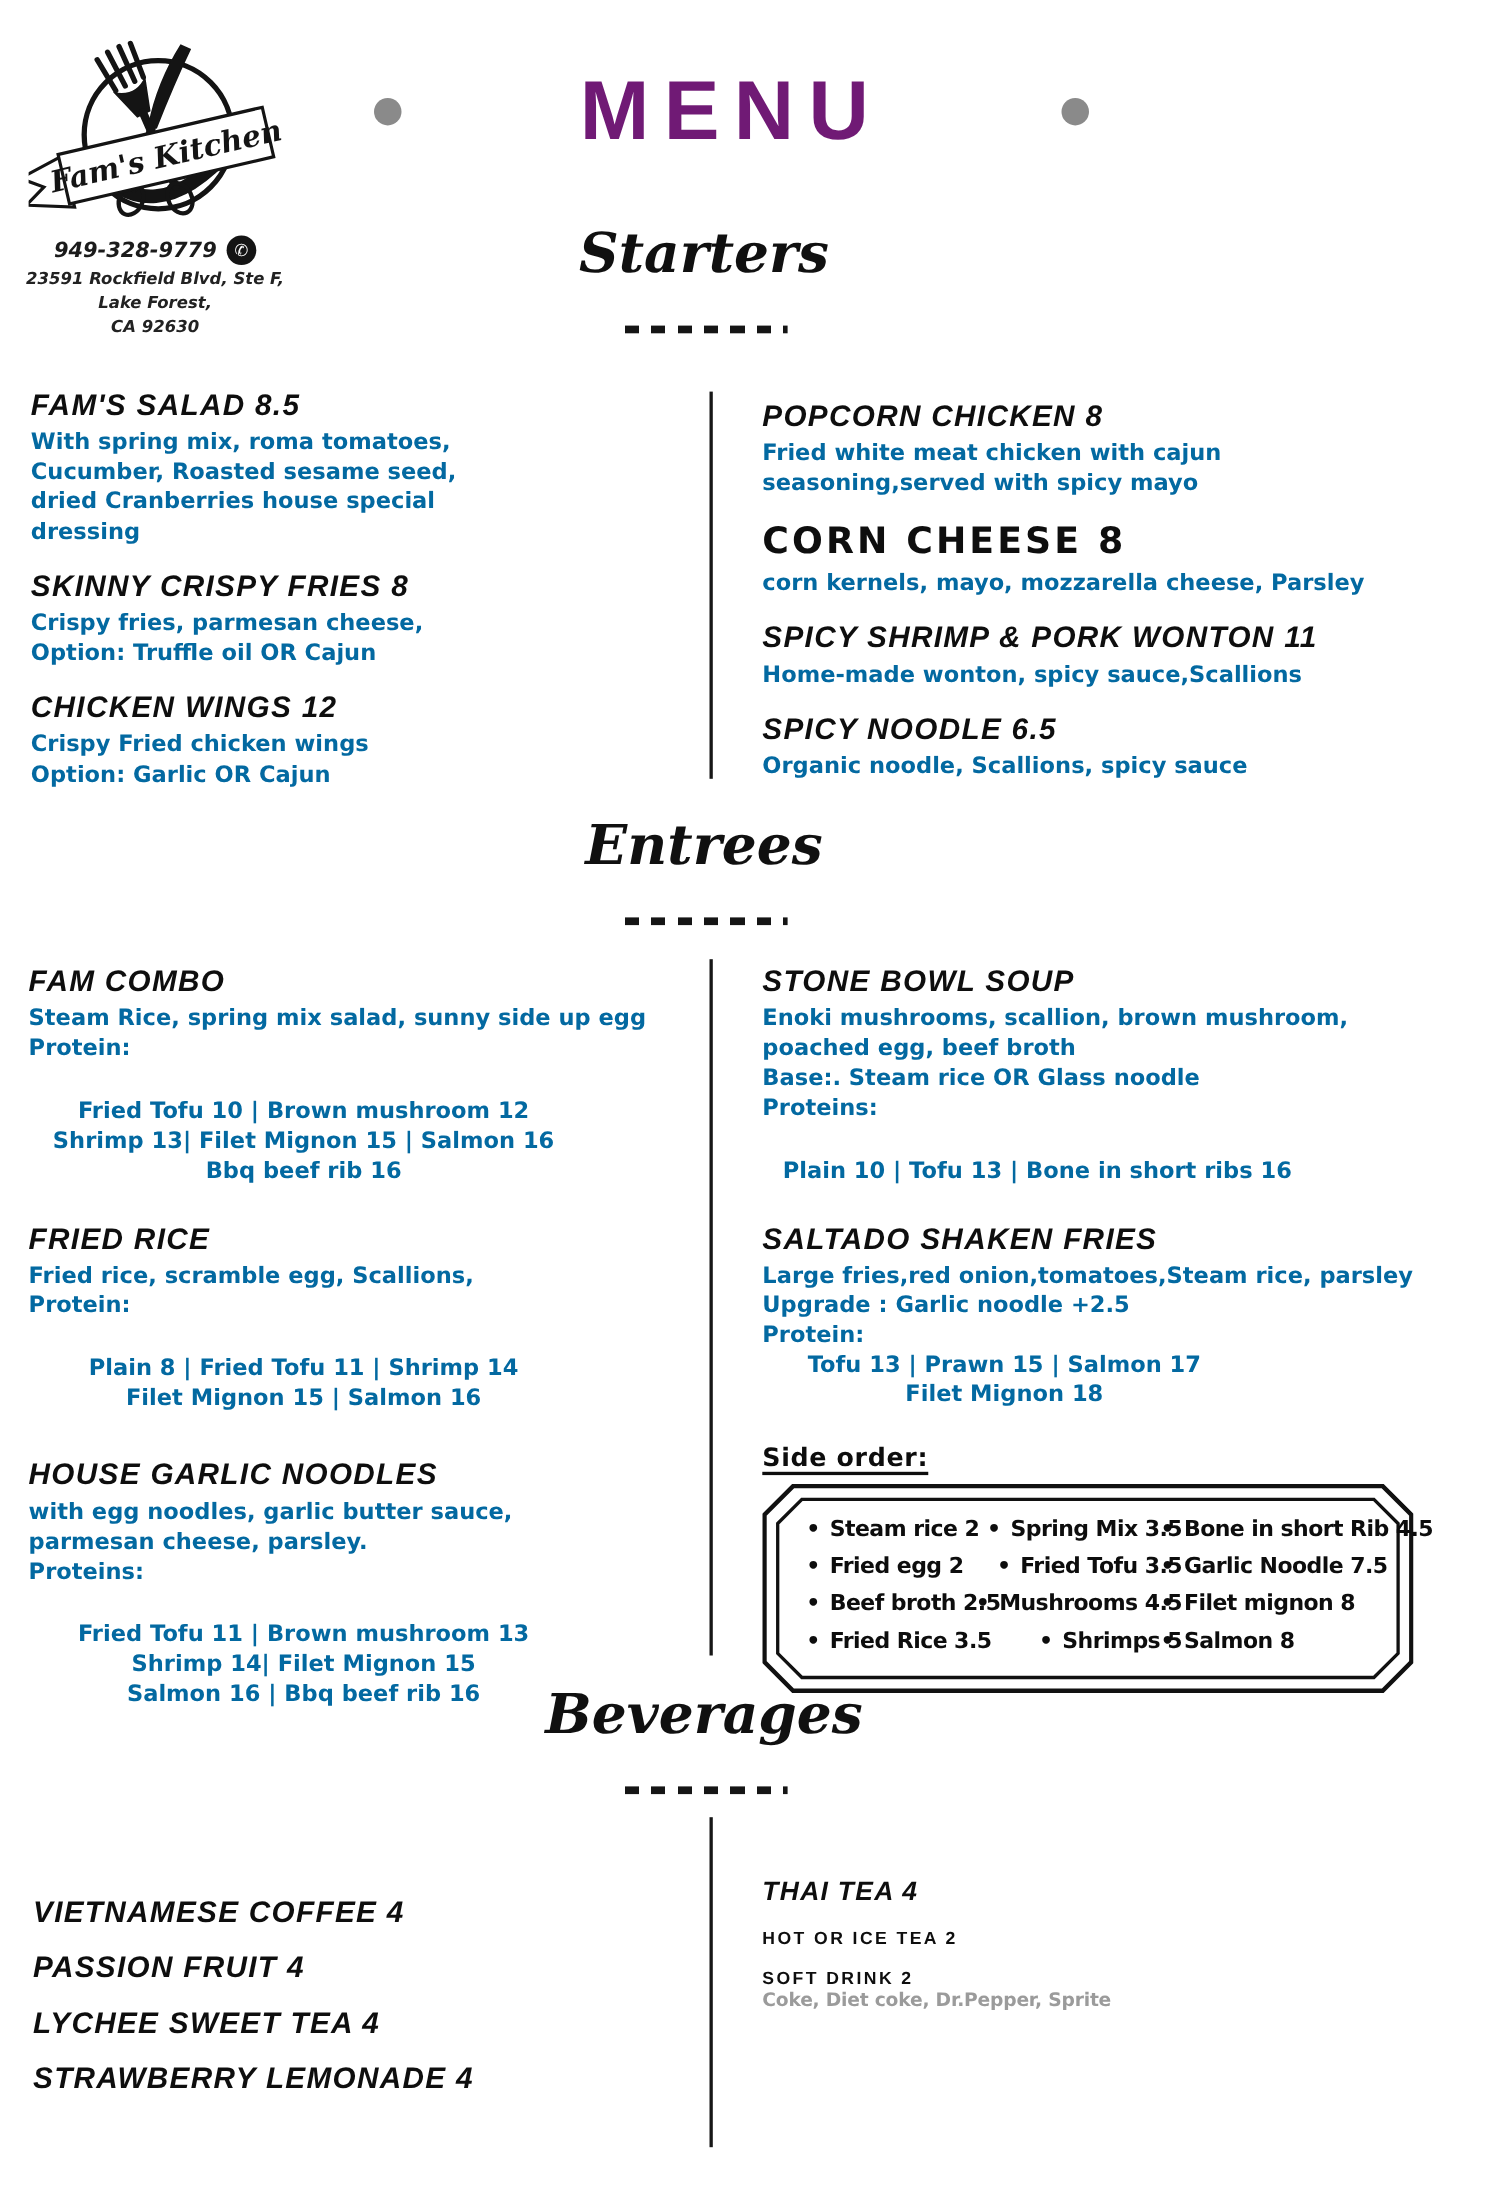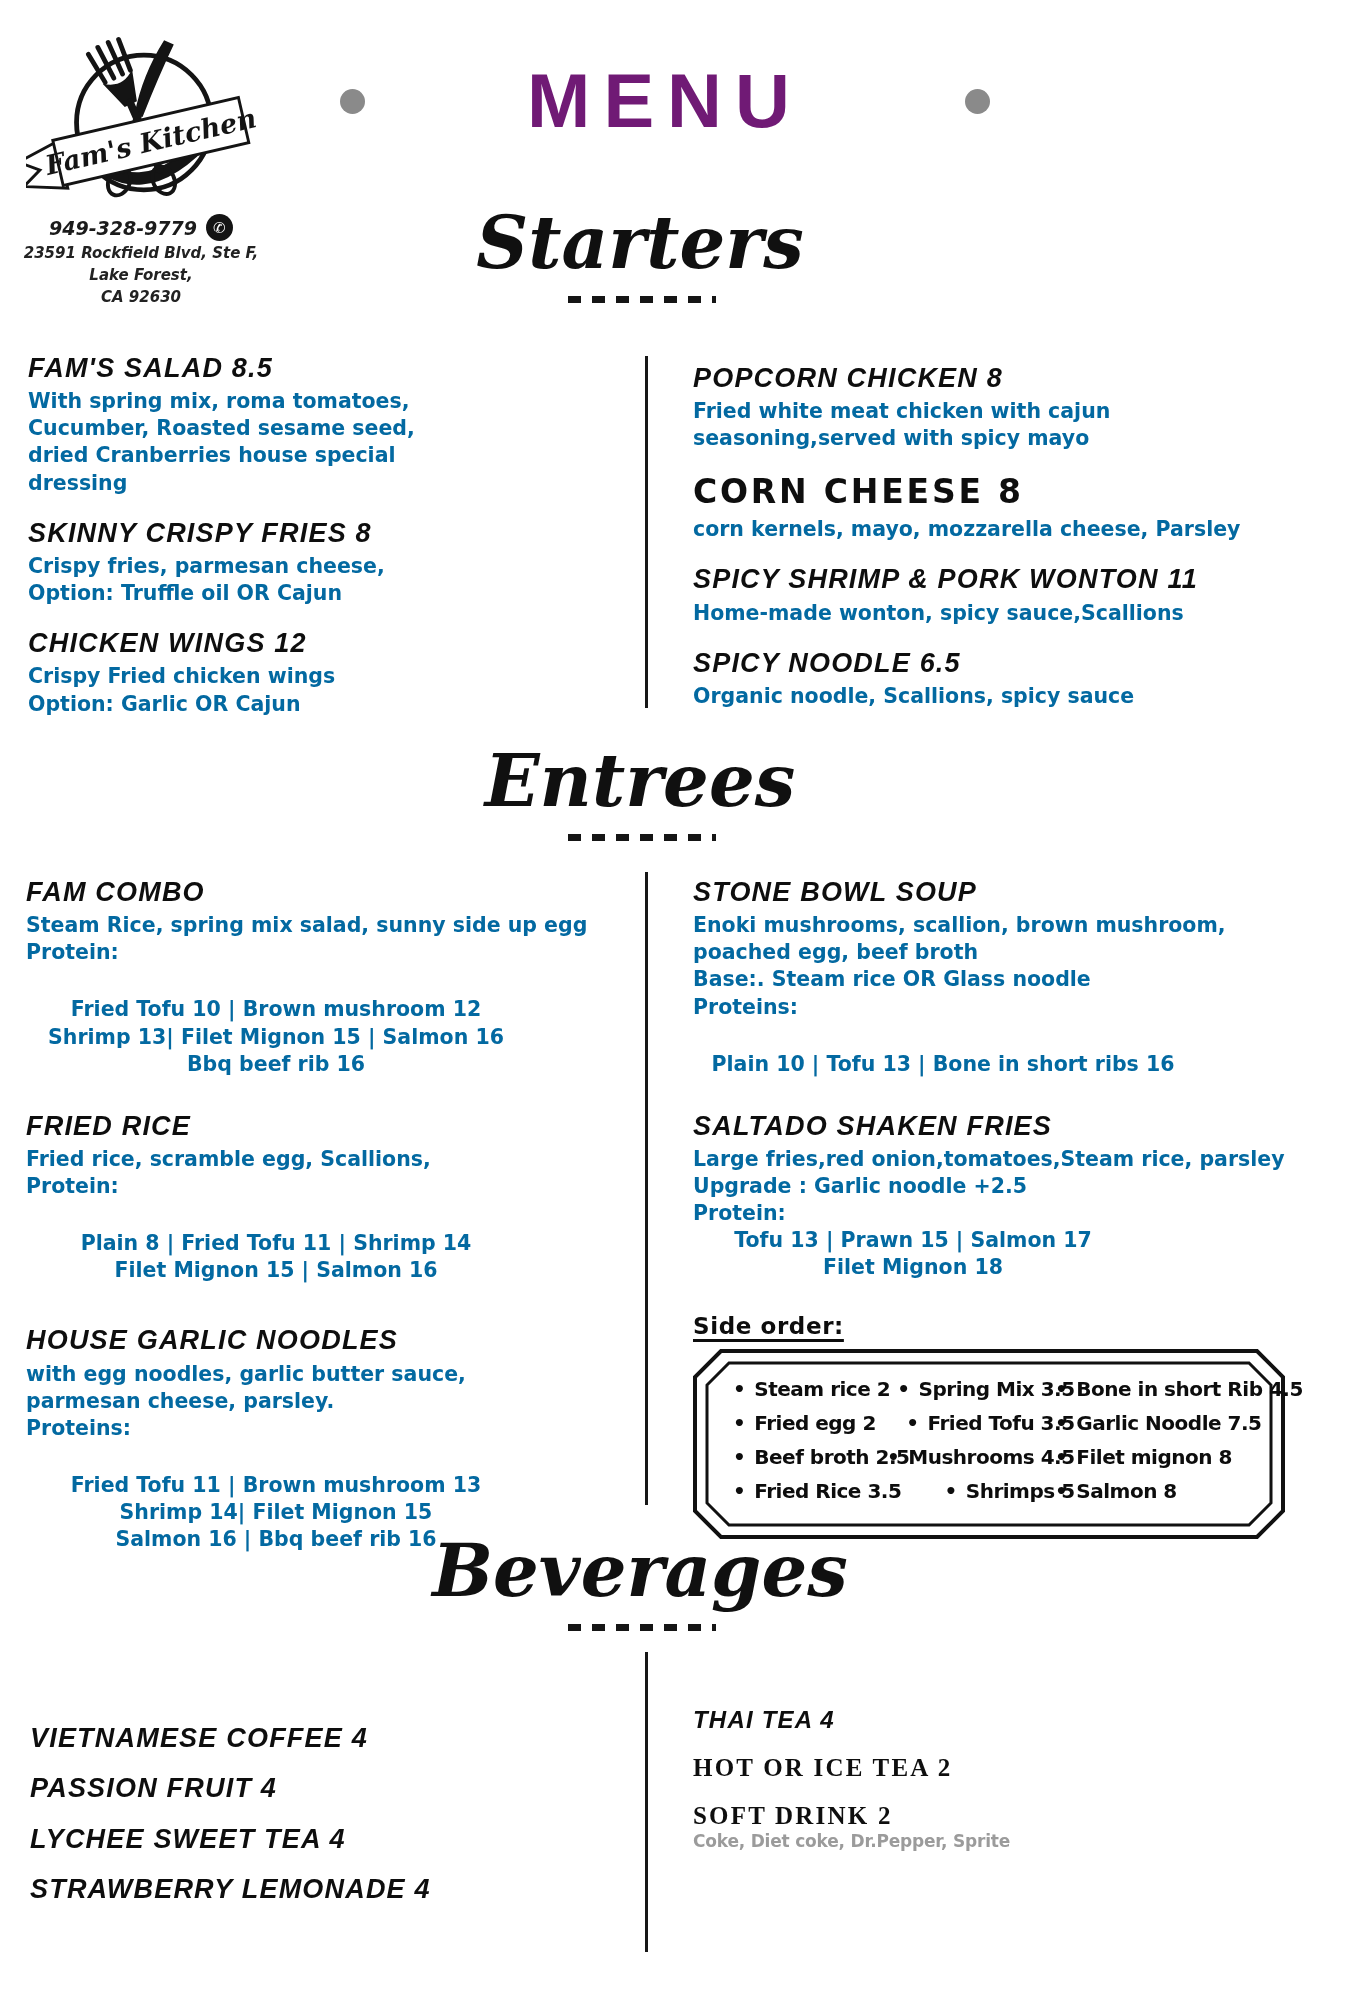--- a/index.html
+++ b/index.html
@@ -20,21 +20,21 @@
   
   .title-row{position:absolute;left:340px;top:58px;width:650px;height:86px;
              display:flex;align-items:center;justify-content:space-between;}
   .menu-title{font-family:"Liberation Sans",sans-serif;font-weight:bold;font-size:76px;
               letter-spacing:13px;color:#701a75;line-height:1;}
   .dot{width:25px;height:25px;border-radius:50%;background:#8a8a8a;}
 
   
   .script-heading{position:absolute;left:0;width:1280px;text-align:center;
                   font-family:"DejaVu Serif",serif;font-style:italic;font-weight:bold;
-                  font-size:72px;line-height:1.2;color:#101010;}
+                  font-size:50px;line-height:1.2;color:#101010;}
   .dash-line{position:absolute;left:568px;width:148px;height:7px;
              background:repeating-linear-gradient(90deg,#151515 0 13px,transparent 13px 24px);}
 
   
   .vline{position:absolute;left:645px;width:3px;background:#171717;}
 
   
   .col{position:absolute;}
   .menu-item{margin-bottom:20px;}
   .entrees .menu-item{margin-bottom:32px;}
@@ -56,21 +56,21 @@
   .so-box svg{position:absolute;left:0;top:0;}
   .so-col{position:absolute;top:30px;}
   .so-col.c1{left:40px;} .so-col.c2{left:194px;text-align:right;} .so-col.c3{left:362px;}
   .so-item{font:700 20px/1.05 "DejaVu Sans",sans-serif;letter-spacing:-0.5px;color:#0d0d0d;
            margin-bottom:13px;white-space:nowrap;}
   .so-item::before{content:'•';margin-right:9px;font-size:20px;}
 
   
   .bev-item{margin-bottom:18px;}
   .bev-item.sm{font-size:24px;}
-  .bev-item.alt2{font-style:normal;font-family:Liberation Serif, serif;font-size:25px;letter-spacing:2.2px;}
+  .bev-item.alt2{font-style:normal;font-family:Liberation Sans, sans-serif;font-size:16px;letter-spacing:2.2px;}
   .soda-note{font:700 17px "DejaVu Sans",sans-serif;letter-spacing:-0.2px;color:#9b9b9b;margin-top:-8px;}
 </style>
 </head>
 <body>
 
 <div class="page">
 
   <div class="logo-block">
     <svg class="logo-svg" width="230" height="178" viewBox="0 0 230 185">
       <circle cx="118" cy="92" r="70" fill="none" stroke="#141414" stroke-width="5"></circle>

